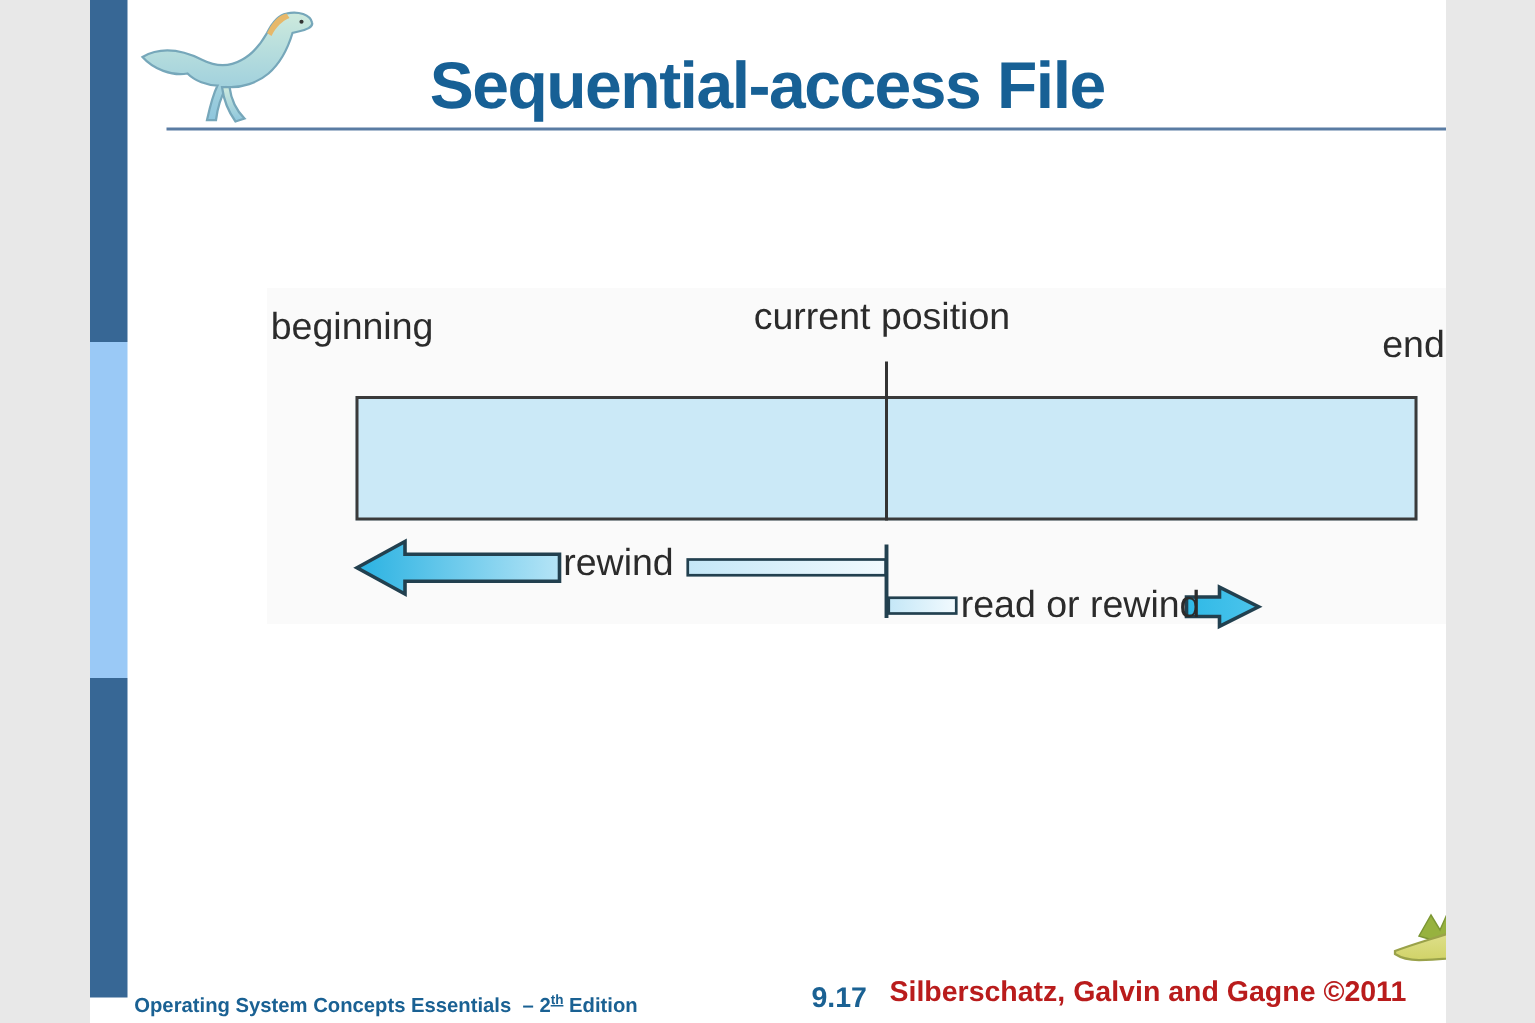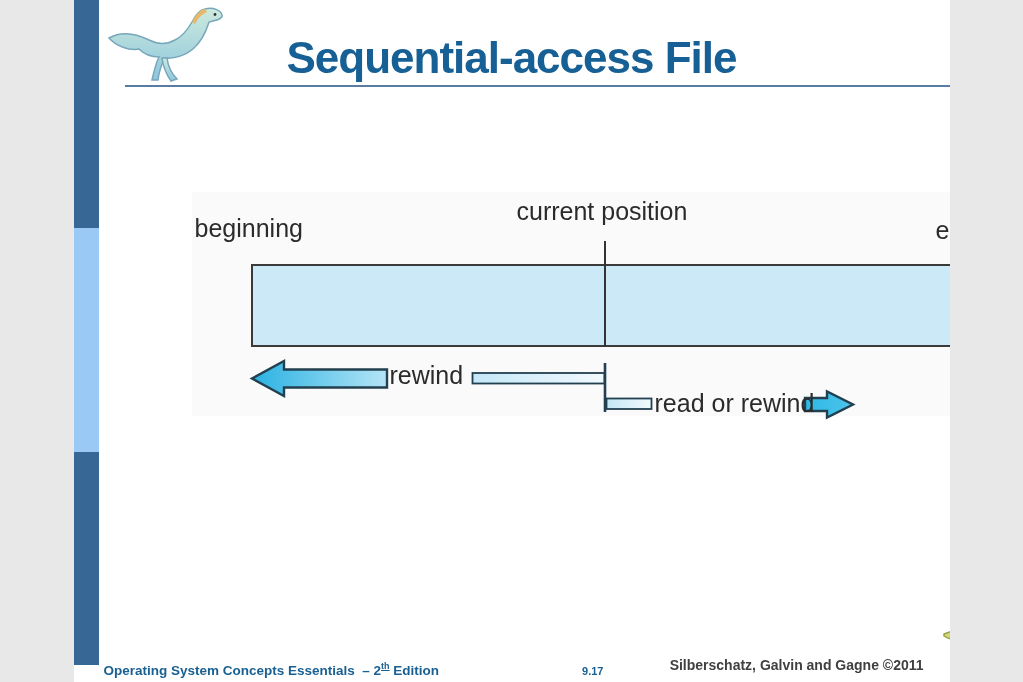--- a/index.html
+++ b/index.html
@@ -1,58 +1,58 @@
 <!DOCTYPE html>
 <html><head>
 <meta charset="utf-8">
 <style>
   html,body{margin:0;padding:0;background:#e8e8e8;}
   .slide{
     position:relative;width:876px;height:682px;background:#ffffff;
-    font-family:"Liberation Sans", sans-serif;overflow:hidden;margin:0 auto;
+    font-family:"Liberation Sans", sans-serif;overflow:hidden;margin:0 auto;padding-left:28px;
   }
   
   .sb{position:absolute;left:0;width:25px;}
   .sb.top{top:0;height:228px;background:#376795;}
   .sb.mid{top:228px;height:224px;background:#9ac9f6;}
   .sb.bot{top:452px;height:213px;background:#376795;}
   
   .dino-header{position:absolute;left:33px;top:4px;width:130px;height:84px;}
   .page-title{
     position:absolute;left:0;right:0;top:33px;text-align:center;
     font-size:44px;font-weight:bold;color:#176095;letter-spacing:-1px;
   }
   .title-underline{position:absolute;left:51px;top:85px;width:904px;height:2px;background:#5a7ca3;}
   
   .figure-panel{position:absolute;left:118px;top:192px;width:802px;height:224px;background:#fafafa;}
   .fig-label{position:absolute;color:#2b2b2b;font-size:25px;white-space:nowrap;}
-  .lbl-beginning{left:121px;top:214px;}
+  .lbl-beginning{left:121px;top:204px;}
   .lbl-current{left:443px;top:197px;}
   .lbl-end{left:862px;top:216px;}
   .file-rect{
     position:absolute;left:177px;top:264px;width:708px;height:83px;
     background:#cbe9f7;border:2px solid #3a3a3a;box-sizing:border-box;
   }
   .pos-line{position:absolute;left:530px;top:241px;width:2px;height:106px;background:#333333;}
   .arrows-svg{position:absolute;left:160px;top:350px;width:640px;height:78px;}
   .lbl-rewind{left:316px;top:361px;}
   .lbl-rw{left:581px;top:389px;}
   
   .footer-left{
     position:absolute;left:30px;bottom:5px;color:#1a6193;
     font-size:13.5px;font-weight:bold;white-space:pre;
   }
   .footer-left sup{font-size:9px;text-decoration:underline;}
   .footer-page{
-    position:absolute;left:470px;bottom:5px;width:60px;text-align:right;
-    color:#1a6193;font-size:11px;font-weight:bold;
+    position:absolute;left:470px;bottom:5px;width:60px;text-align:center;
+    color:#1a6193;font-size:19px;font-weight:bold;
   }
   .footer-right{
-    position:absolute;right:26px;bottom:9px;color:#404040;
-    font-size:14px;font-weight:bold;
+    position:absolute;right:26px;bottom:9px;color:#b91c1c;
+    font-size:19px;font-weight:bold;
   }
   .dino-footer{position:absolute;left:868px;top:572px;width:148px;height:88px;}
 </style>
 </head>
 <body>
 
 <div class="slide">
 
   <div class="sb top"></div>
   <div class="sb mid"></div>

